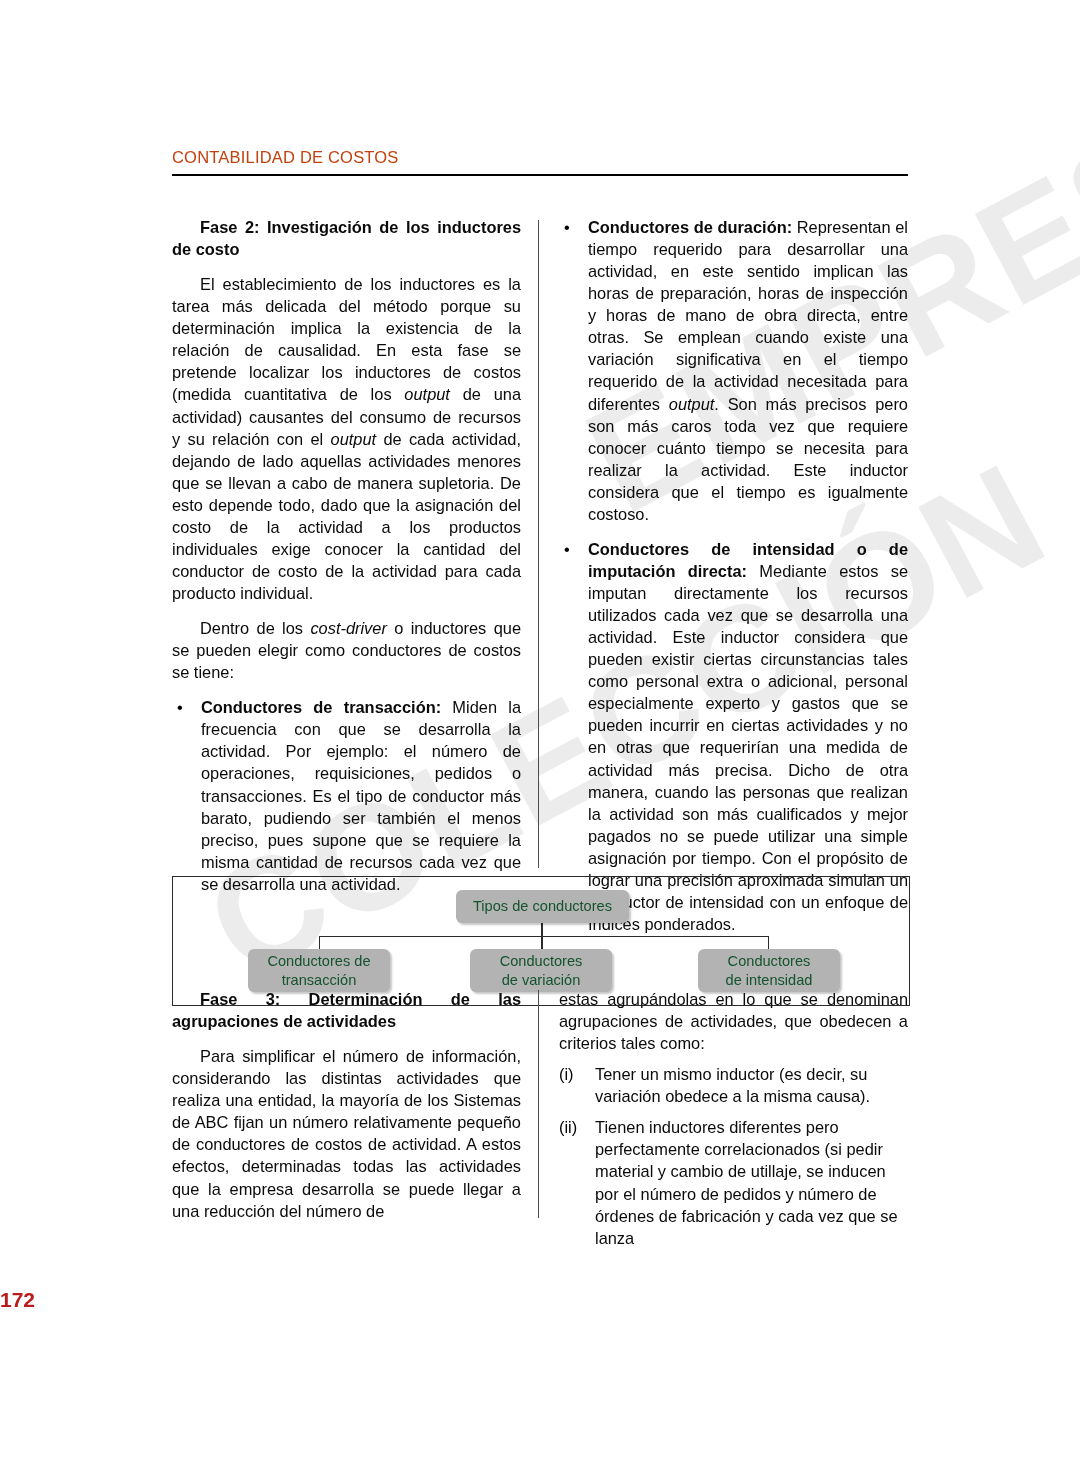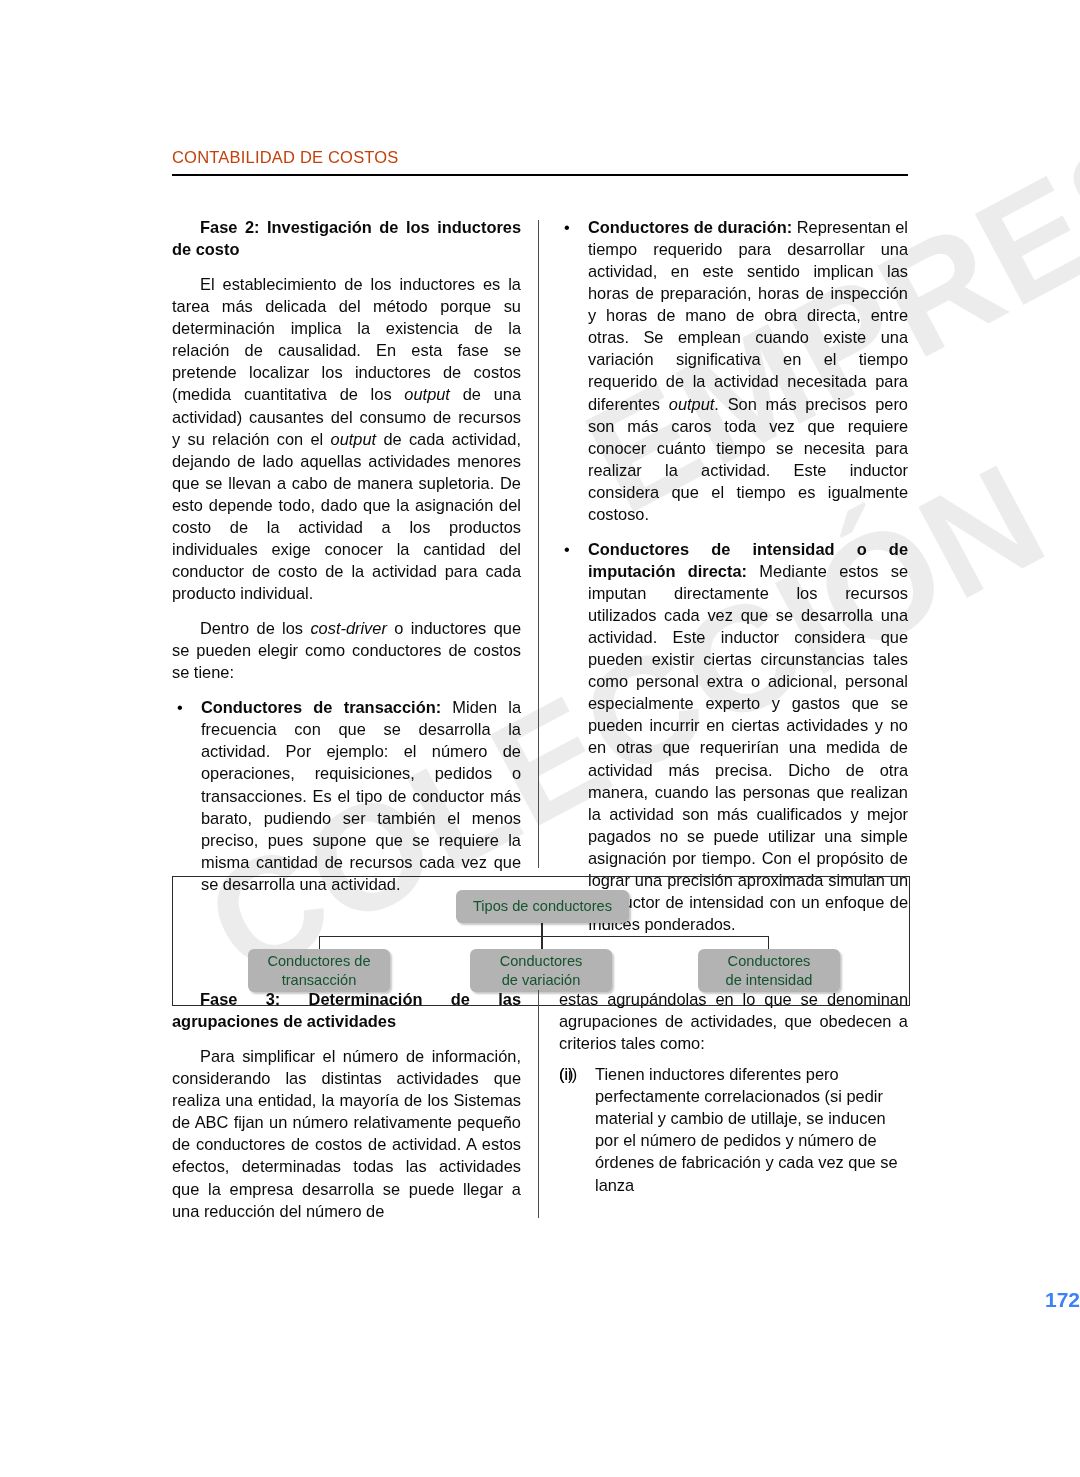--- a/index.html
+++ b/index.html
@@ -211,24 +211,24 @@
     top: 2px;
     height: 228px;
   }
 
   
   .folio {
     position: absolute;
     left: 0;
     top: 1288px;
     width: 1080px;
-    text-align: right;
+    text-align: left;
     font-size: 21px;
     font-weight: bold;
-    color: #3b82f6;
+    color: #b91c1c;
     z-index: 10;
   }
 </style>
 </head>
 <body>
 
 <div class="page">
 
   <div class="watermark">
     <div class="wm-text wm-1">COLECCIÓN</div>
@@ -292,20 +292,21 @@
 
     <div class="col col-left">
       <p class="para heading">Fase 3: Determinación de las agrupaciones de actividades</p>
       <p class="para indent spaced">Para simplificar el número de información, considerando las distintas actividades que realiza una entidad, la mayoría de los Sistemas de ABC fijan un número relativamente pequeño de conductores de costos de actividad. A estos efectos, determinadas todas las actividades que la empresa desarrolla se puede llegar a una reducción del número de</p>
     </div>
 
     <div class="col col-right">
       <p class="para">estas agrupándolas en lo que se denominan agrupaciones de actividades, que obedecen a criterios tales como:</p>
       <div class="roman-item">
         <span class="roman-mark">(i)</span>
+        <span class="para">Tener un mismo inductor (es decir, su variación obedece a la misma causa).</span>
       </div>
       <div class="roman-item">
         <span class="roman-mark">(ii)</span>
         <span class="para">Tienen inductores diferentes pero perfectamente correlacionados (si pedir material y cambio de utillaje, se inducen por el número de pedidos y número de órdenes de fabricación y cada vez que se lanza</span>
       </div>
     </div>
   </div>
 
   <div class="folio">172</div>
 

